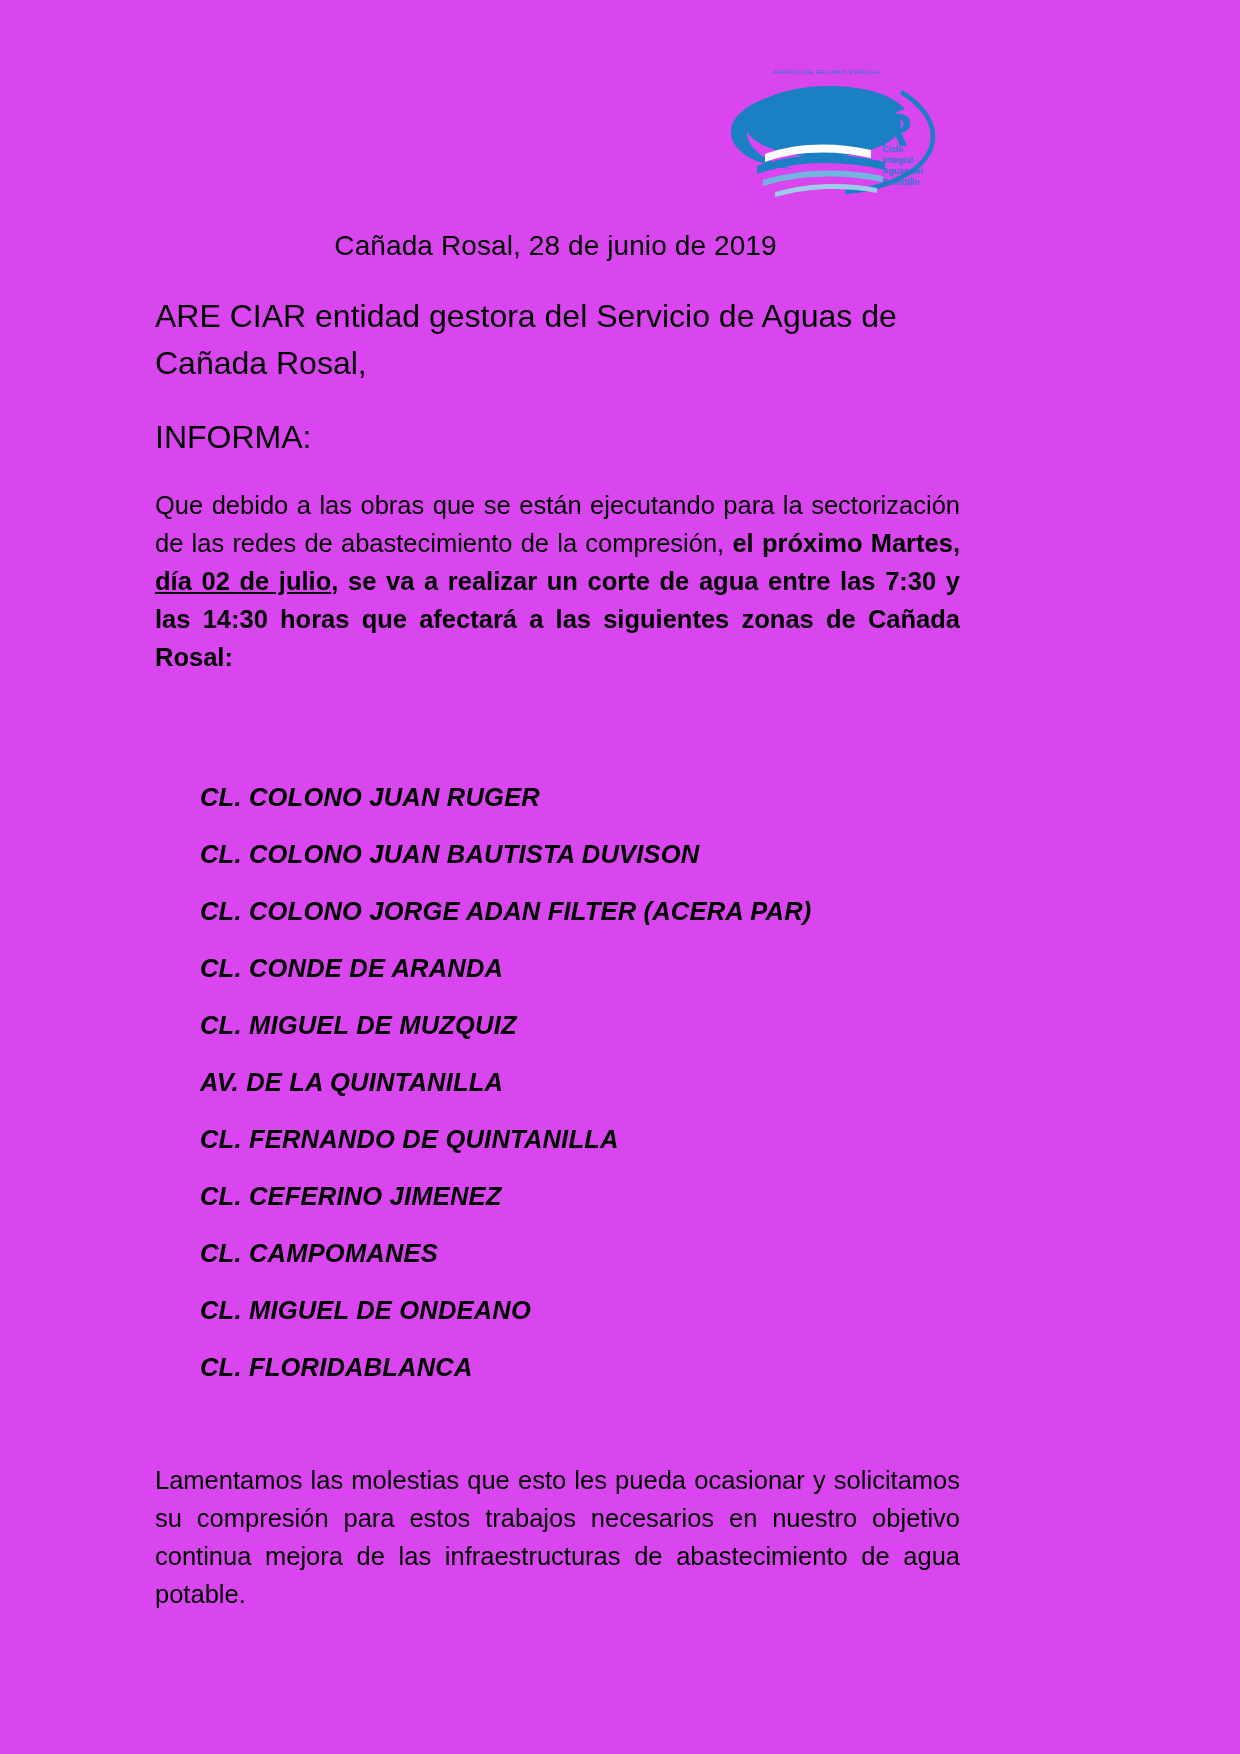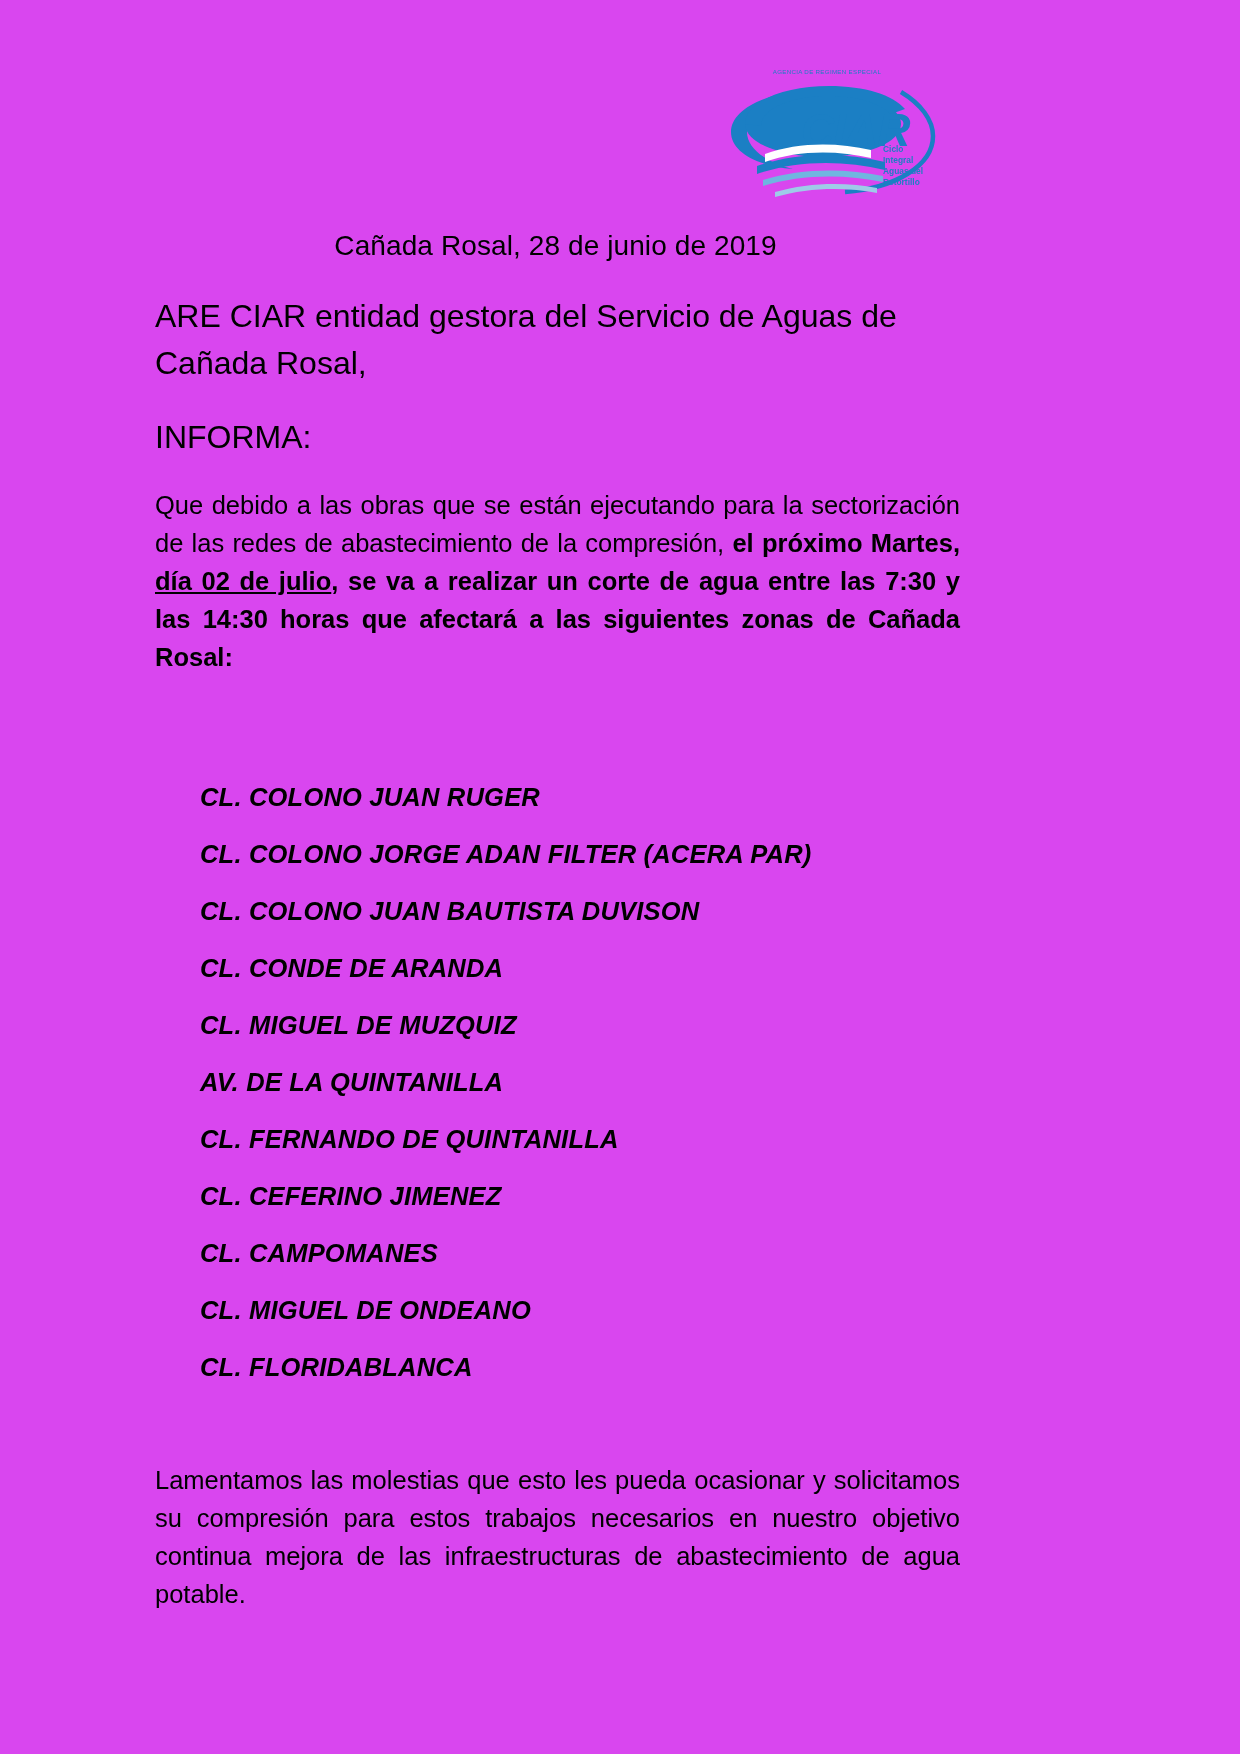--- a/index.html
+++ b/index.html
@@ -139,22 +139,22 @@
     <p class="para noindent">INFORMA:</p>
 
     <p class="para-justify">
       <span>Que debido a las obras que se están ejecutando para la sectorización de las redes de abastecimiento de la compresión, </span><b>el próximo Martes, </b><b class="underline">día 02 de julio</b><b>, se va a realizar un corte de agua entre las 7:30 y las 14:30 horas que afectará a las siguientes zonas de Cañada Rosal:</b>
     </p>
 
     <div style="height:70px"></div>
 
     <ul class="street-list">
       <li class="street-item">CL. COLONO JUAN RUGER</li>
+      <li class="street-item">CL. COLONO JUAN BAUTISTA DUVISON</li>
       <li class="street-item">CL. COLONO JORGE ADAN FILTER (ACERA PAR)</li>
-      <li class="street-item">CL. COLONO JUAN BAUTISTA DUVISON</li>
       <li class="street-item">CL. CONDE DE ARANDA</li>
       <li class="street-item">CL. MIGUEL DE MUZQUIZ</li>
       <li class="street-item">AV. DE LA QUINTANILLA</li>
       <li class="street-item">CL. FERNANDO DE QUINTANILLA</li>
       <li class="street-item">CL. CEFERINO JIMENEZ</li>
       <li class="street-item">CL. CAMPOMANES</li>
       <li class="street-item">CL. MIGUEL DE ONDEANO</li>
       <li class="street-item">CL. FLORIDABLANCA</li>
     </ul>
 

